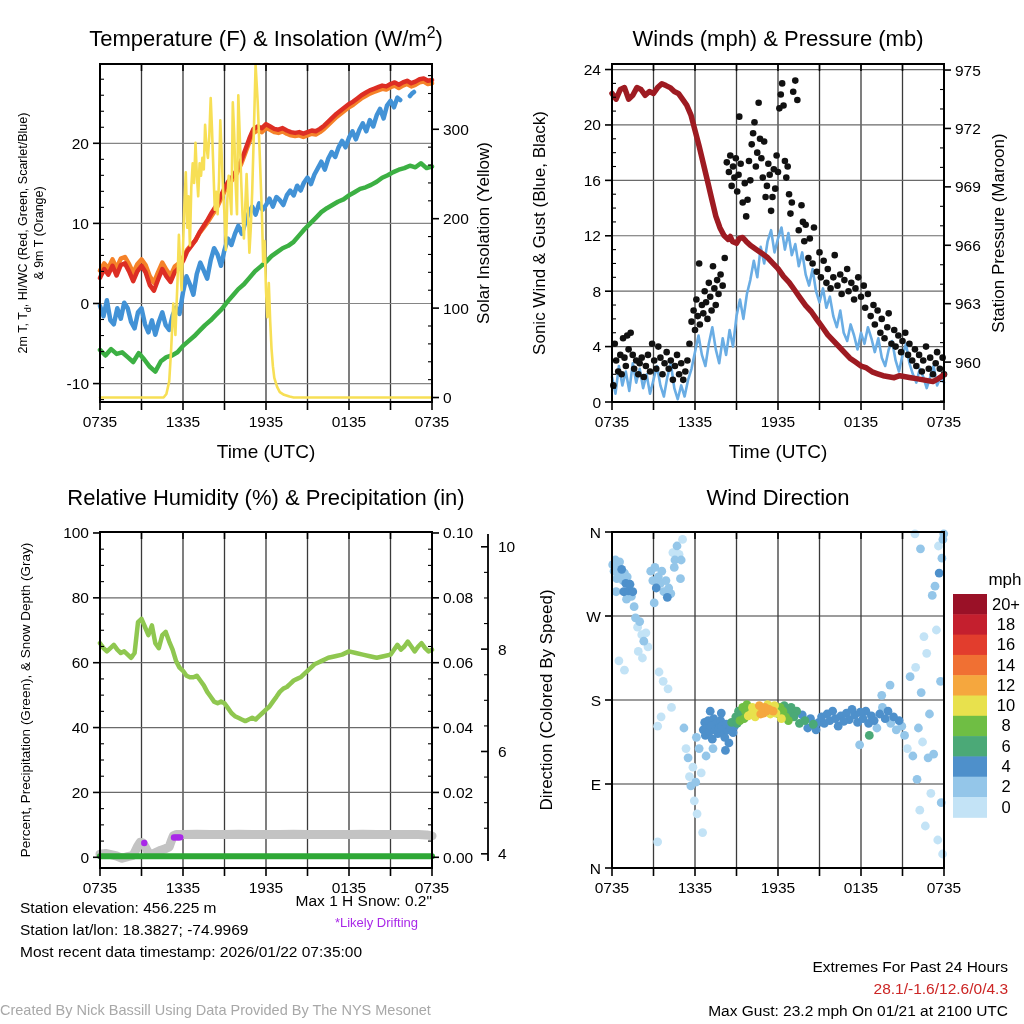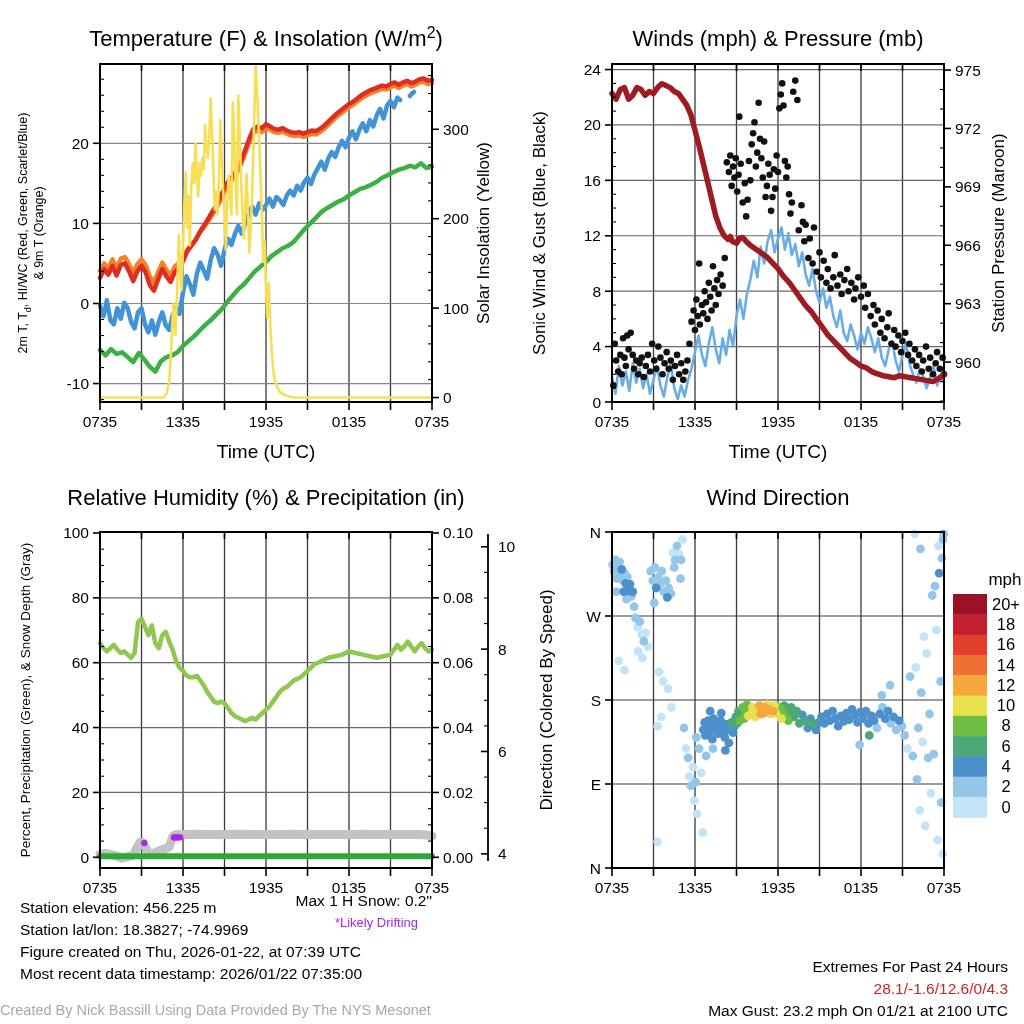--- a/index.html
+++ b/index.html
@@ -797,20 +797,20 @@
       <text x="1006" y="690.85" fill="#000" font-size="16.5" text-anchor="middle" font-family="&quot;Liberation Sans&quot;,sans-serif"><tspan dy="0" font-size="16.5">12</tspan></text>
       <text x="1006" y="711.15" fill="#000" font-size="16.5" text-anchor="middle" font-family="&quot;Liberation Sans&quot;,sans-serif"><tspan dy="0" font-size="16.5">10</tspan></text>
       <text x="1006" y="731.4499999999999" fill="#000" font-size="16.5" text-anchor="middle" font-family="&quot;Liberation Sans&quot;,sans-serif"><tspan dy="0" font-size="16.5">8</tspan></text>
       <text x="1006" y="751.75" fill="#000" font-size="16.5" text-anchor="middle" font-family="&quot;Liberation Sans&quot;,sans-serif"><tspan dy="0" font-size="16.5">6</tspan></text>
       <text x="1006" y="772.05" fill="#000" font-size="16.5" text-anchor="middle" font-family="&quot;Liberation Sans&quot;,sans-serif"><tspan dy="0" font-size="16.5">4</tspan></text>
       <text x="1006" y="792.35" fill="#000" font-size="16.5" text-anchor="middle" font-family="&quot;Liberation Sans&quot;,sans-serif"><tspan dy="0" font-size="16.5">2</tspan></text>
       <text x="1006" y="812.65" fill="#000" font-size="16.5" text-anchor="middle" font-family="&quot;Liberation Sans&quot;,sans-serif"><tspan dy="0" font-size="16.5">0</tspan></text>
       <text x="778" y="505" fill="#000" font-size="22" text-anchor="middle" font-family="&quot;Liberation Sans&quot;,sans-serif"><tspan dy="0" font-size="22">Wind Direction</tspan></text>
     </svg>
 
-  <div class="ftext" id="footer-left"><div>Station elevation: 456.225 m</div><div>Station lat/lon: 18.3827; -74.9969</div><div>Figure created on Thu, 2026-01-22, at 07:39 UTC</div><div>Most recent data timestamp: 2026/01/22 07:35:00</div></div>
+  <div class="ftext" id="footer-left"><div>Station elevation: 456.225 m</div><div>Station lat/lon: 18.3827; -74.9969</div><div>Most recent data timestamp: 2026/01/22 07:35:00</div></div>
 
   <div class="ftext" id="snow-note"><div>Max 1 H Snow: 0.2"</div><div class="drift" id="drift-label" style="color: rgb(169, 40, 232);">*Likely Drifting</div></div>
 
   <div class="ftext" id="extremes"><div>Extremes For Past 24 Hours</div><div class="vals" id="extremes-vals" style="color: rgb(204, 37, 36);">28.1/-1.6/12.6/0/4.3</div><div>Max Gust: 23.2 mph On 01/21 at 2100 UTC</div></div>
 
   <div class="ftext" id="credit" style="color: rgb(168, 168, 168);">Created By Nick Bassill Using Data Provided By The NYS Mesonet</div>
 </div>
 
 </body></html>

